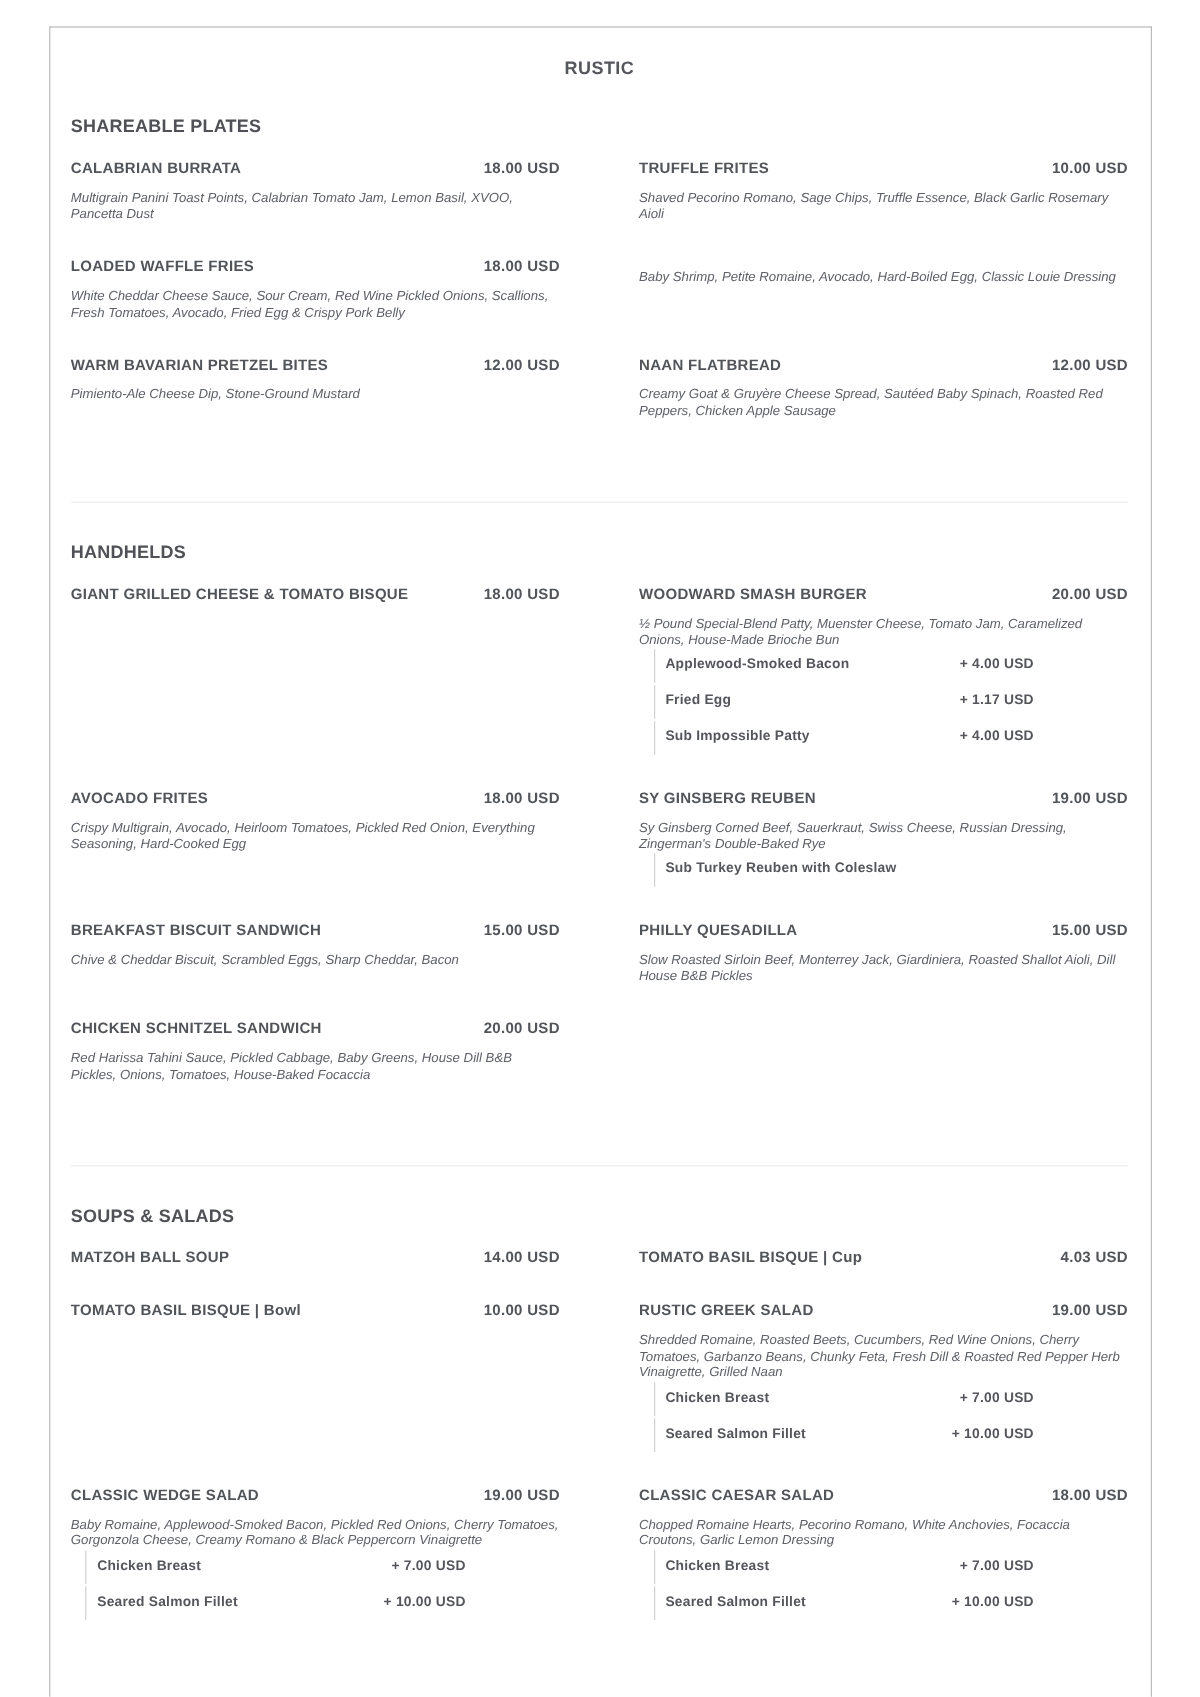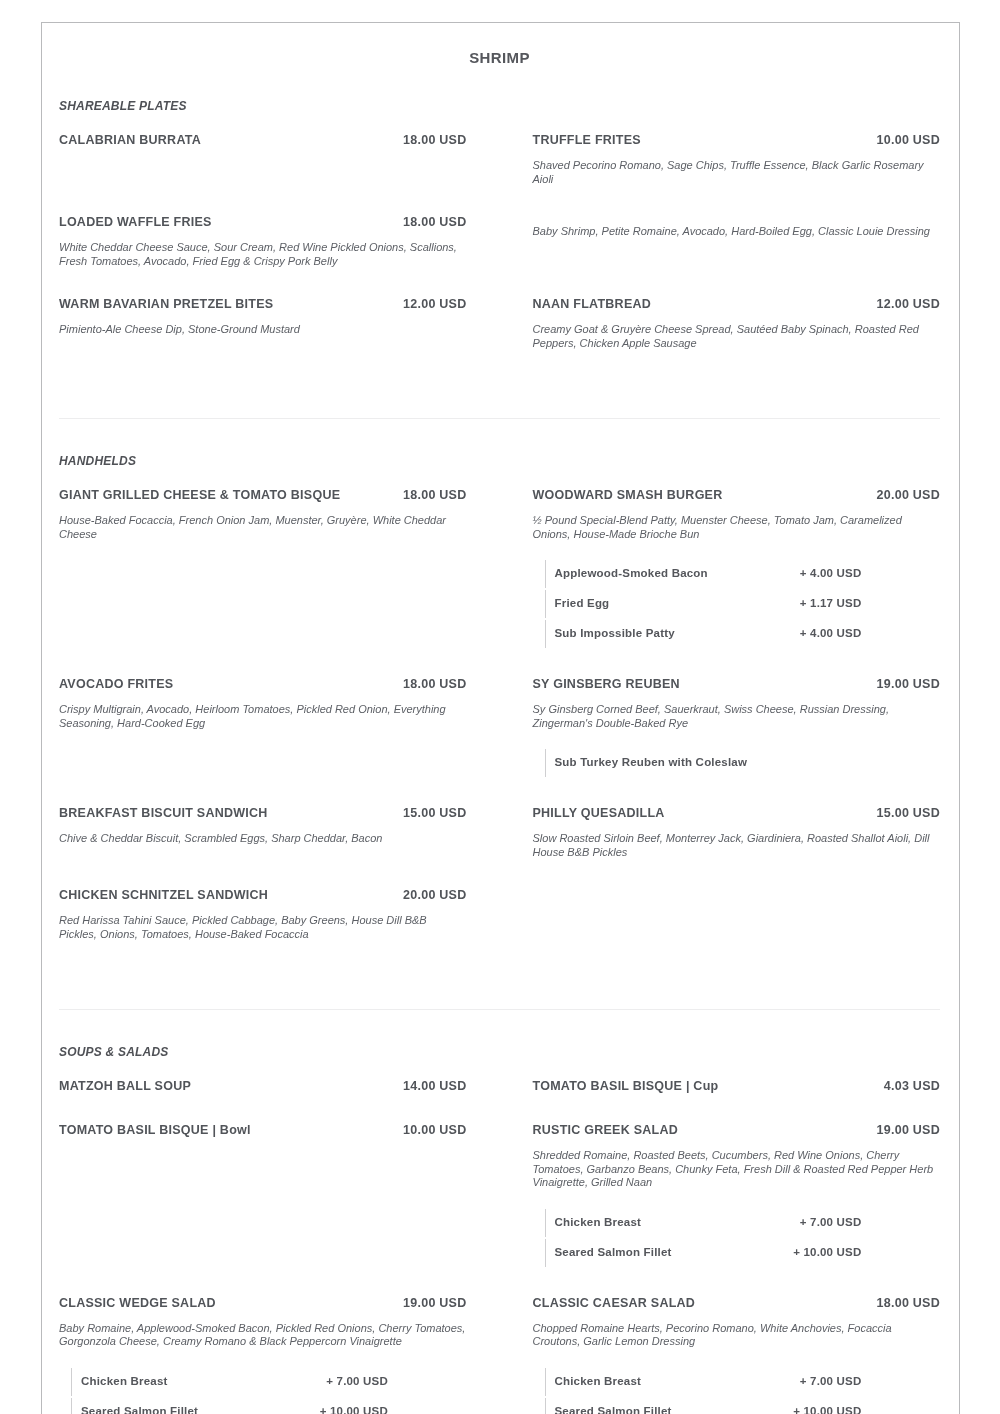--- a/index.html
+++ b/index.html
@@ -36,27 +36,26 @@
   }
   .section {
     margin-top: 27px;
   }
   .section + .section {
     border-top: 1px solid #ededee;
     margin-top: 40px;
     padding-top: 31px;
   }
   .section-heading {
-    font-size: 12px;
+    font-size: 15px;
     font-weight: 700;
     color: #4f5156;
     letter-spacing: 0.2px;
     margin: 0 0 15px 0;
     line-height: 22px;
-    font-style: italic;
   }
   .section-items {
     display: grid;
     grid-template-columns: 1fr 1fr;
     column-gap: 66px;
     align-items: start;
   }
   .menu-item {
     margin-bottom: 28px;
   }
@@ -75,21 +74,20 @@
     padding-left: 14px;
   }
   .item-description {
     margin-top: 11px;
     font-style: italic;
     font-size: 11px;
     line-height: 13.5px;
     color: #5d6066;
   }
   .item-addons {
-    margin-top: 19px;
   }
   .addon-row {
     box-sizing: border-box;
     display: flex;
     justify-content: space-between;
     align-items: baseline;
     margin-left: 12px;
     width: 317px;
     border-left: 1px solid #cfcfd1;
     padding: 6px 0 7px 9px;
@@ -105,30 +103,31 @@
   .addon-price {
     white-space: nowrap;
     padding-left: 10px;
     text-align: center;
   }
 </style>
 </head>
 <body>
 
 <div class="menu-card">
-  <h1 class="menu-title">SHRIMP</h1>
+  <h1 class="menu-title">RUSTIC</h1>
   <div>
   <div class="section">
     <h2 class="section-heading">SHAREABLE PLATES</h2>
     <div class="section-items">
   <div class="menu-item">
     <div class="item-header">
       <span class="item-name">CALABRIAN BURRATA</span>
       <span class="item-price">18.00 USD</span>
     </div>
+    <div class="item-description">Multigrain Panini Toast Points, Calabrian Tomato Jam, Lemon Basil, XVOO, Pancetta Dust</div>
 
   </div>
 
   <div class="menu-item">
     <div class="item-header">
       <span class="item-name">TRUFFLE FRITES</span>
       <span class="item-price">10.00 USD</span>
     </div>
     <div class="item-description">Shaved Pecorino Romano, Sage Chips, Truffle Essence, Black Garlic Rosemary Aioli</div>
 
@@ -169,21 +168,20 @@
   </div>
 
   <div class="section">
     <h2 class="section-heading">HANDHELDS</h2>
     <div class="section-items">
   <div class="menu-item">
     <div class="item-header">
       <span class="item-name">GIANT GRILLED CHEESE &amp; TOMATO BISQUE</span>
       <span class="item-price">18.00 USD</span>
     </div>
-    <div class="item-description">House-Baked Focaccia, French Onion Jam, Muenster, Gruyère, White Cheddar Cheese</div>
 
   </div>
 
   <div class="menu-item">
     <div class="item-header">
       <span class="item-name">WOODWARD SMASH BURGER</span>
       <span class="item-price">20.00 USD</span>
     </div>
     <div class="item-description">½ Pound Special-Blend Patty, Muenster Cheese, Tomato Jam, Caramelized Onions, House-Made Brioche Bun</div>
     <div class="item-addons">

